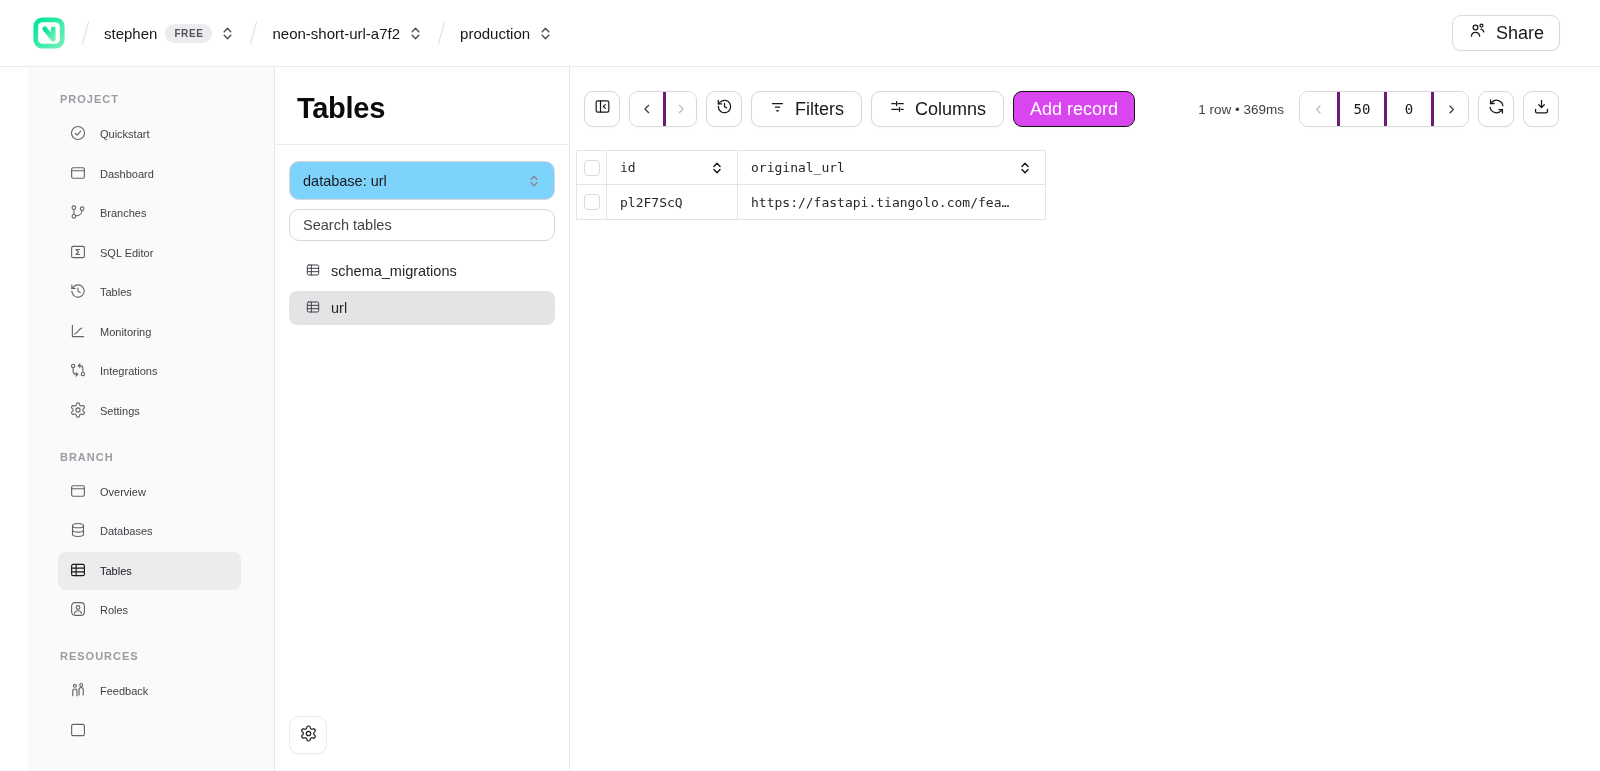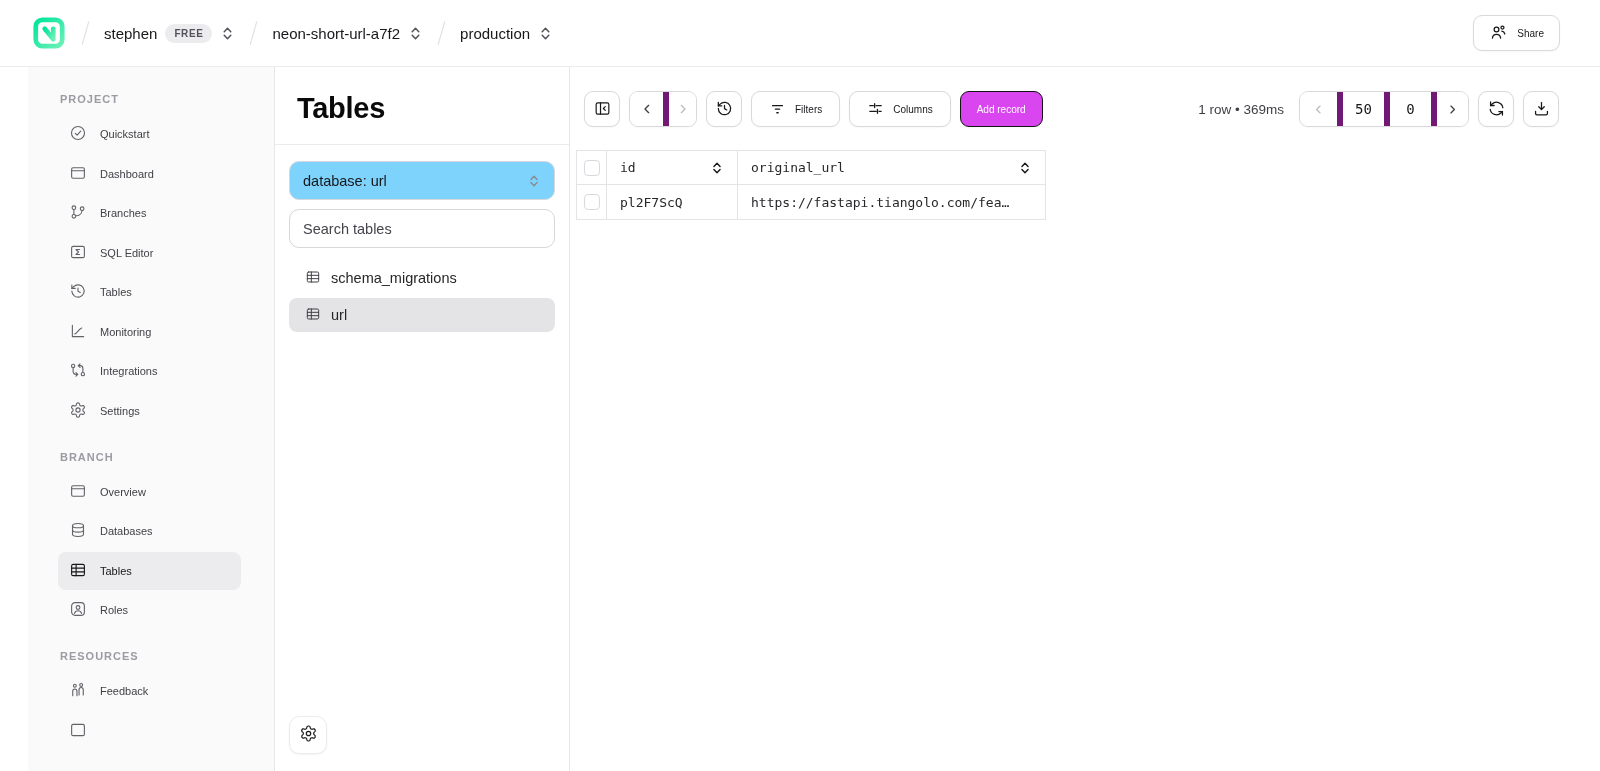--- a/index.html
+++ b/index.html
@@ -10,21 +10,21 @@
   .app-header { height:67px; display:flex; align-items:center; justify-content:space-between;
     padding:0 40px 0 30px; border-bottom:1px solid #ebebee; background:#fff; }
   .hdr-left { display:flex; align-items:center; gap:14px; }
   .logo { width:37px; height:37px; display:flex; align-items:center; justify-content:center; cursor:pointer; }
   .slash { width:1px; height:24px; background:#dcdce1; transform:rotate(16deg); margin:0 4px; }
   .crumb { display:flex; align-items:center; gap:8px; font-size:15px; color:#18181b; cursor:pointer; }
   .badge { background:#ececef; color:#52525b; font-size:10px; font-weight:700; letter-spacing:.06em;
     border-radius:10px; padding:4px 9px; }
   .updown { color:#52525b; display:flex; }
   .btn { display:inline-flex; align-items:center; justify-content:center; gap:9px; height:36px;
-    background:#fff; border:1px solid #d8d8dd; border-radius:9px; font-size:10px; color:#18181b;
+    background:#fff; border:1px solid #d8d8dd; border-radius:9px; font-size:18px; color:#18181b;
     font-family:inherit; cursor:pointer; box-shadow:0 1px 2px rgba(0,0,0,.03); }
   .share-btn { padding:0 15px; }
 
   
   .shell { display:flex; height:704px; }
 
   
   .sidebar { width:247px; background:#fafafa; border-right:1px solid #e7e7ea; padding:26px 0 0 30px; flex-shrink:0;margin-left:28px; }
   .section-title { font-size:11px; font-weight:700; letter-spacing:.09em; color:#9b9ba3; margin:0 0 10px 2px; }
   .section-title.later { margin-top:21px; }
@@ -37,41 +37,41 @@
   
   .tables-panel { width:295px; background:#fff; border-right:1px solid #e7e7ea; flex-shrink:0;
     display:flex; flex-direction:column; position:relative; }
   .panel-title { font-size:29px; font-weight:700; letter-spacing:-.01em; color:#0a0a0a; margin:25px 22px 19px; }
   .panel-divider { border-bottom:1px solid #ebebee; }
   .panel-body { padding:16px 14px 0; }
   .select-box { width:100%; height:39px; border:1px solid #d6d6db; border-radius:10px; background:#7dd3fc;
     display:flex; align-items:center; justify-content:space-between; padding:0 13px; font-size:14.5px;
     color:#18181b; font-family:inherit; margin-bottom:9px; cursor:pointer;gap:12px; }
   .select-box .updown { color:#8a8a92; }
-  .search-input { width:100%; height:39px; border:1px solid #d6d6db; border-radius:10px; padding:0 13px;
+  .search-input { width:100%; height:32px; border:1px solid #d6d6db; border-radius:10px; padding:0 13px;
     font-size:14.5px; font-family:inherit; color:#18181b; outline:none; }
   .search-input::placeholder { color:#44444b; opacity:1; }
   .table-list { margin-top:13px; }
   .table-item { height:34px; display:flex; align-items:center; gap:10px; padding:0 16px; border-radius:8px;
     font-size:14.5px; color:#27272a; margin-bottom:3px; cursor:pointer; }
   .table-item .ic { color:#3f3f46; }
   .table-item.active { background:#e4e4e7; font-weight:500; }
   .gear-btn { position:absolute; left:14px; bottom:17px; width:38px; height:38px; border-radius:10px;
     border:1px solid #ececef; background:#fff; box-shadow:0 1px 2px rgba(0,0,0,.05);
     display:flex; align-items:center; justify-content:center; color:#18181b; cursor:pointer; }
 
   
   .content { flex:1; background:#fff; padding:24px 41px 0 6px; min-width:0; }
   .toolbar { display:flex; align-items:center; gap:9px; margin-left:8px; }
   .icon-btn { width:36px; height:36px; padding:0; }
   .seg { display:flex; align-items:stretch; height:36px; border:1px solid #d8d8dd; border-radius:9px;
     background:#fff; overflow:hidden; box-shadow:0 1px 2px rgba(0,0,0,.03); }
   .seg > * { display:flex; align-items:center; justify-content:center; border:none; background:#fff;
     cursor:pointer; font-family:inherit; }
-  .seg > * + * { border-left:6px solid #701a75; }
+  .seg > * + * { border-left:3px solid #701a75; }
   .seg-nav > * { width:33px; }
   .chev-dark { color:#3f3f46; } .chev-dim { color:#bcbcc2; }
   .btn-dark { background:#d946ef; color:#fff; border:1px solid #141414; padding:0 16px; font-weight:500; }
   .tb-spacer { flex:1; }
   .status-text { font-size:13.5px; color:#3f3f46; margin-right:6px; white-space:nowrap; }
   .pag-num { width:47px; font-family:"DejaVu Sans Mono", monospace; font-size:14px; color:#18181b; }
   .pag-arrow { width:37px; }
 
   
   .data-table { margin-top:23px; margin-left:0; display:inline-block;

